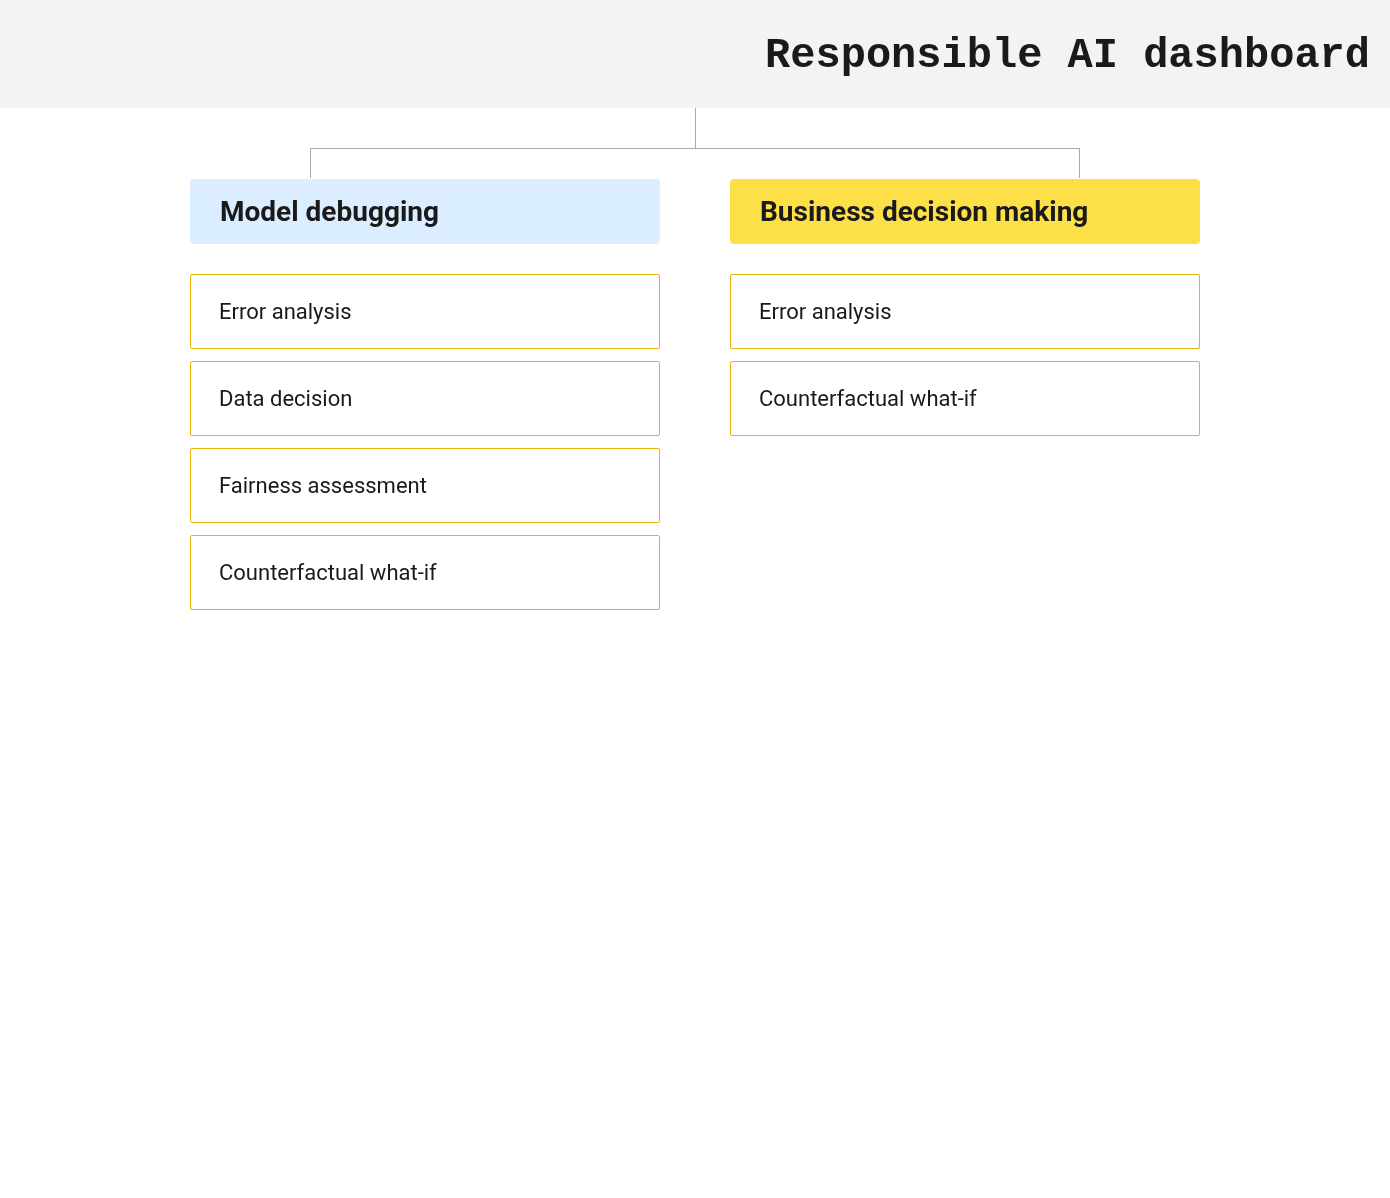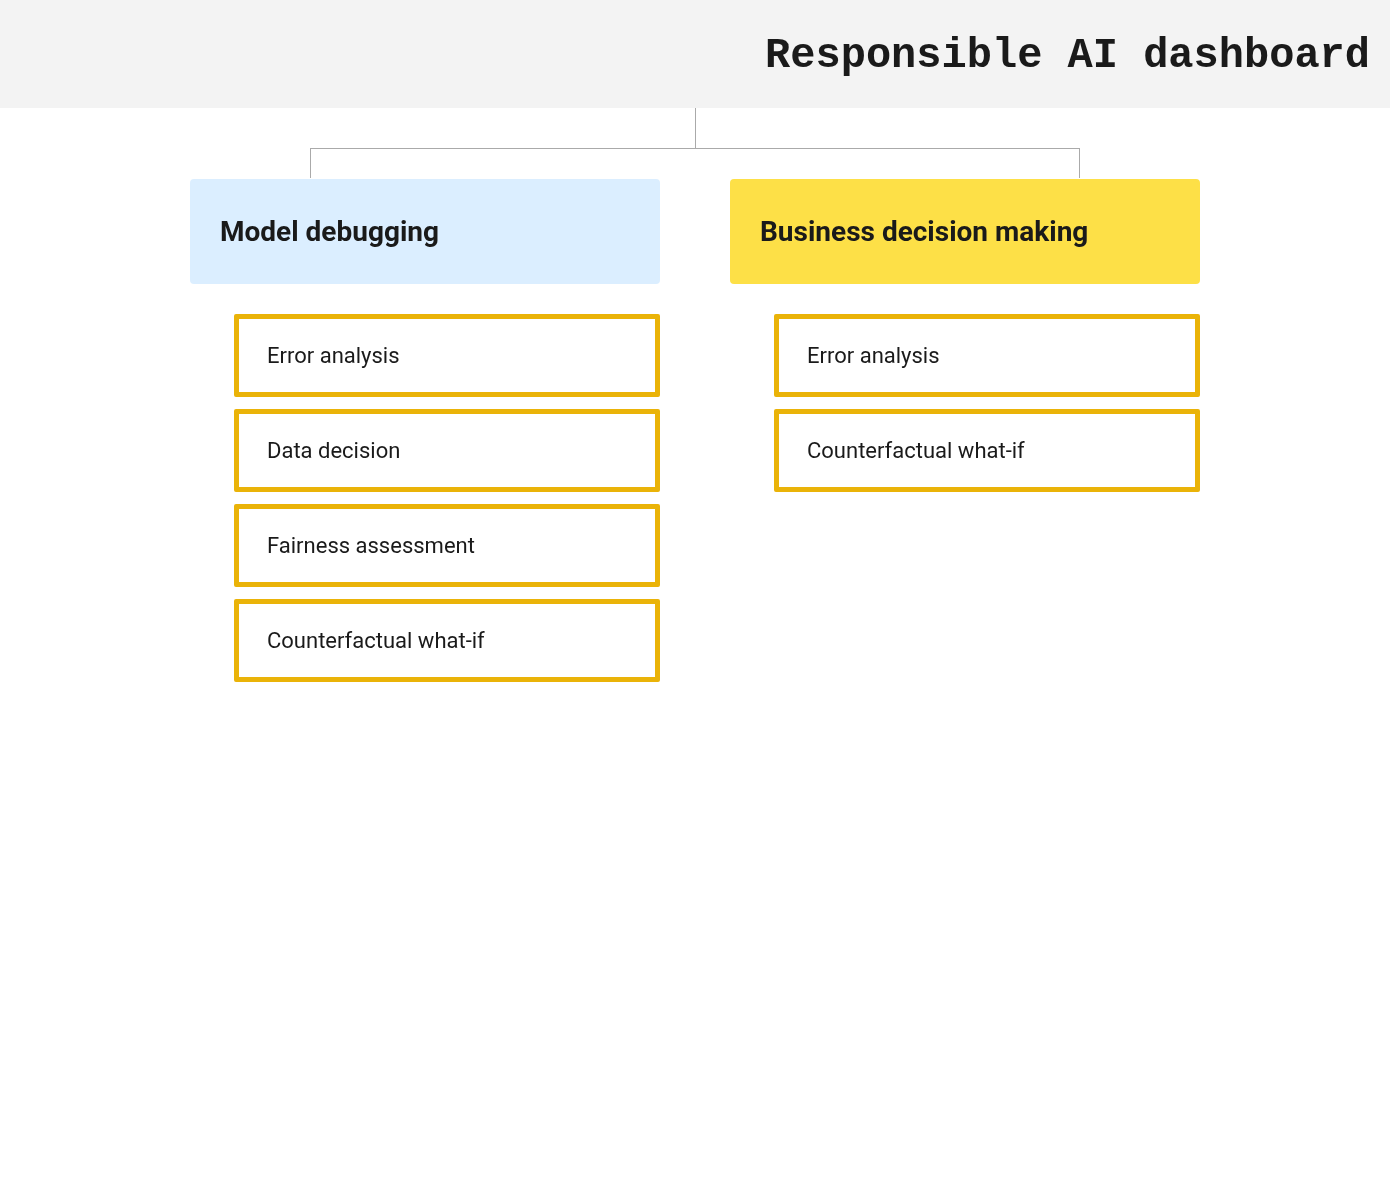--- a/index.html
+++ b/index.html
@@ -41,47 +41,46 @@
     }
 
     .column {
       flex: 1;
       display: flex;
       flex-direction: column;
     }
 
     
     .category-header {
-      padding: 36px 30px;
+      padding: 16px 30px;
       border-radius: 4px;
       margin-bottom: 30px;
     }
 
     .category-header-blue {
       background: #dbeeff;
     }
 
     .category-header-pink {
       background: #fde047;
     }
 
     .category-title {
       font-size: 28px;
       font-weight: 700;
       color: #1a1a1a;
     }
 
     
     .item-card {
-      border: 5px solid #eab308;
+      border: 1px solid #eab308;
       border-radius: 2px;
       padding: 24px 28px;
       margin-bottom: 12px;
       background: #ffffff;
-      margin-left: 44px;
     }
 
     .item-label {
       font-size: 22px;
       color: #1a1a1a;
       font-weight: 400;
     }
 
     
     .tree-layout {

